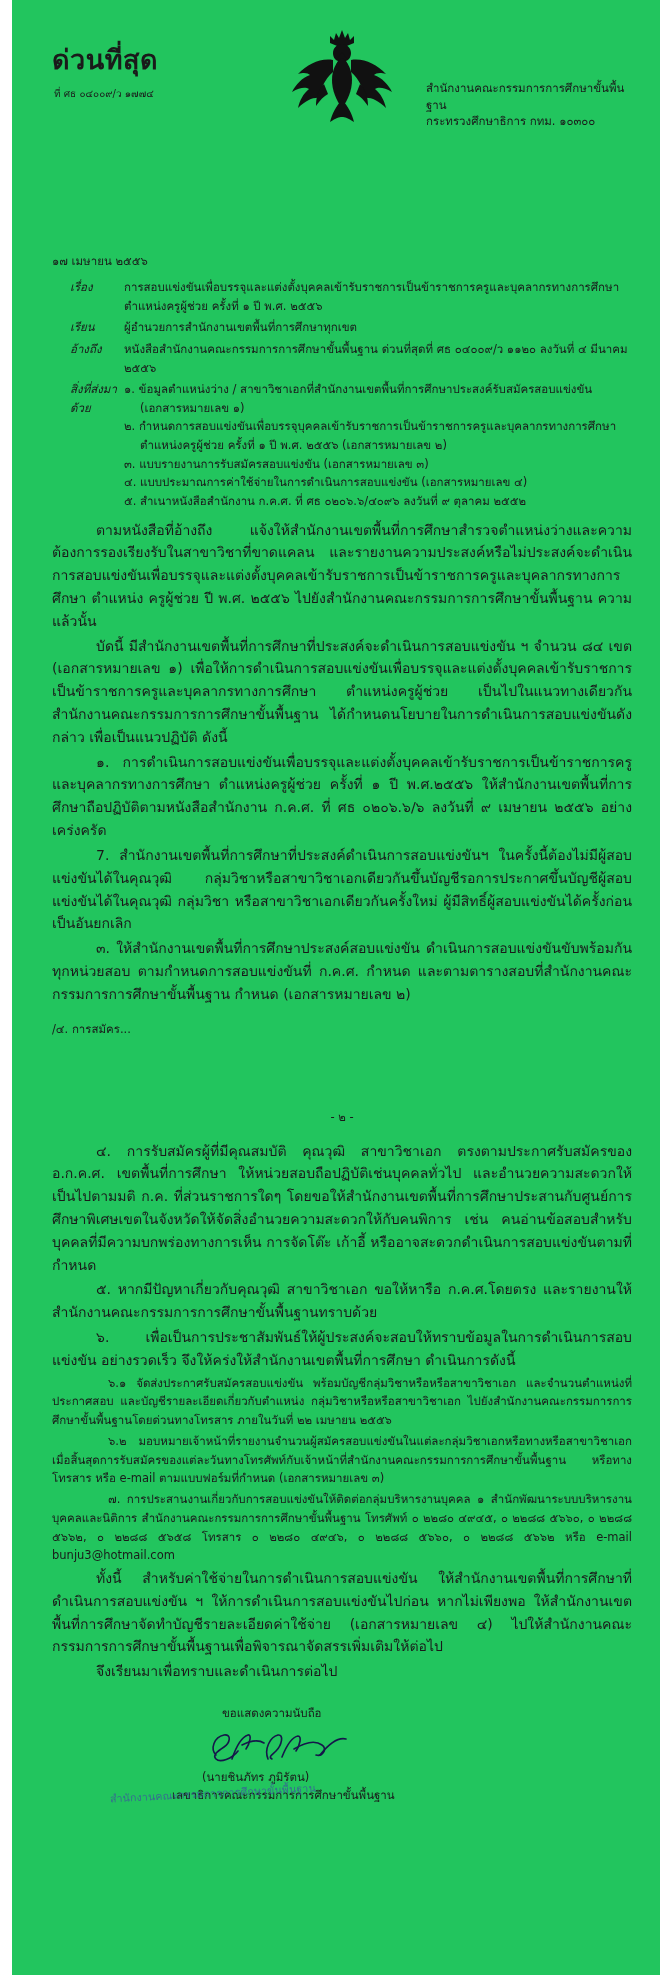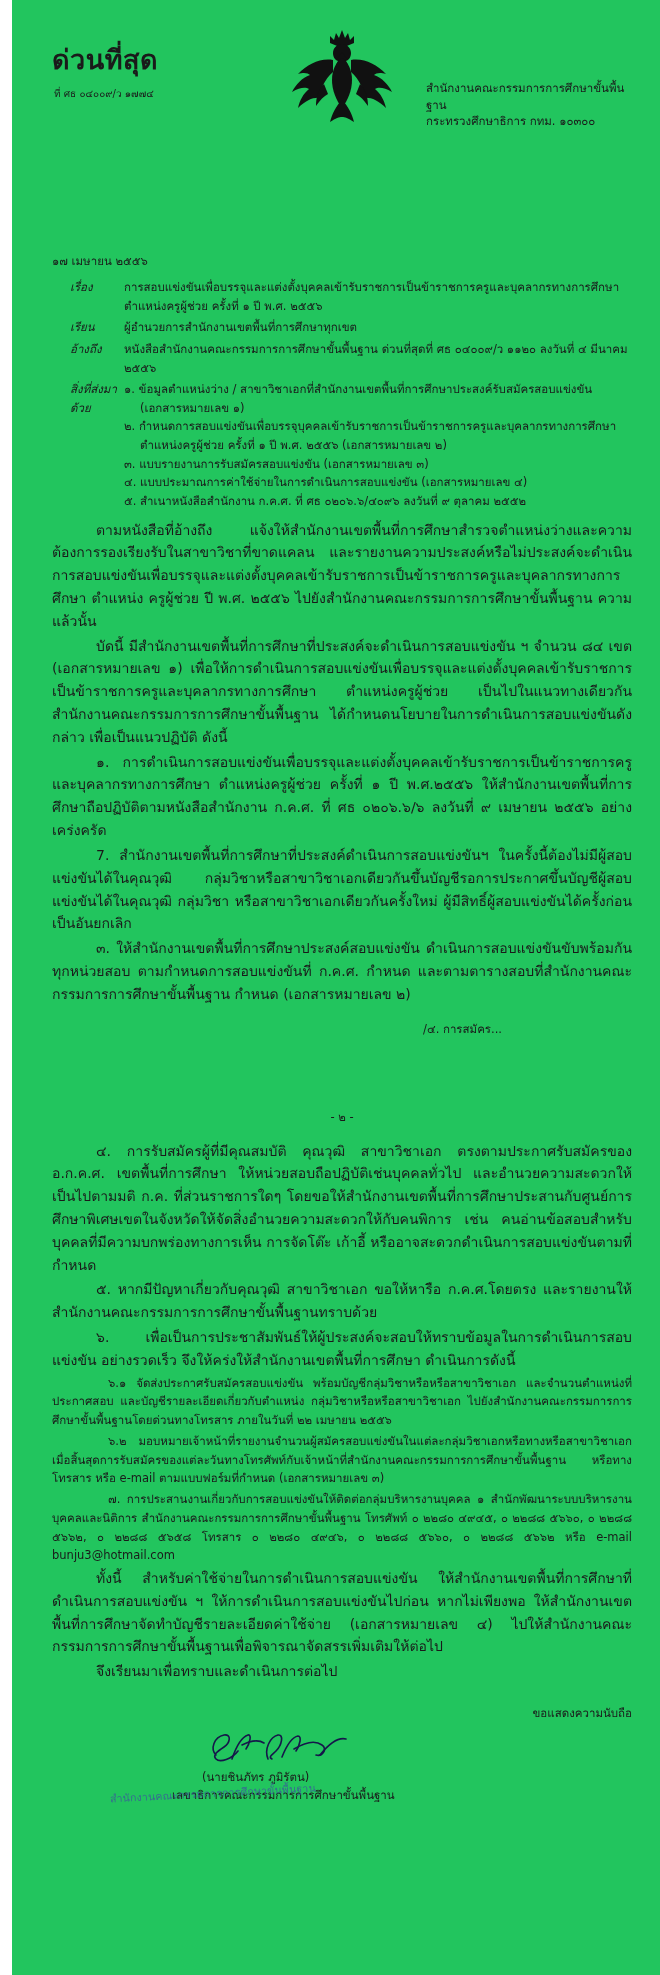--- a/index.html
+++ b/index.html
@@ -104,21 +104,20 @@
     font-size: 11.5px;
     line-height: 1.63;
     margin: 0 0 2px 0;
     text-align: justify;
     text-indent: 56px;
   }
   .block {
     margin-top: 8px;
   }
   .next-line {
-    text-align: right;
     font-size: 11.5px;
     margin-top: 14px;
     padding-right: 130px;
   }
 
   
   .page-break {
     height: 70px;
   }
   .pagenum {
@@ -129,21 +128,21 @@
 
   
   .sig-block {
     margin-top: 22px;
     text-align: center;
     font-size: 11.5px;
     line-height: 1.55;
   }
   .sig-regards {
     padding-left: 170px;
-    text-align: right;
+    text-align: left;
     margin-bottom: 6px;
   }
   .sig-img {
     height: 40px;
     position: relative;
     width: 100%;
   }
   .sig-name {
     padding-left: 150px;
     text-align: left;

